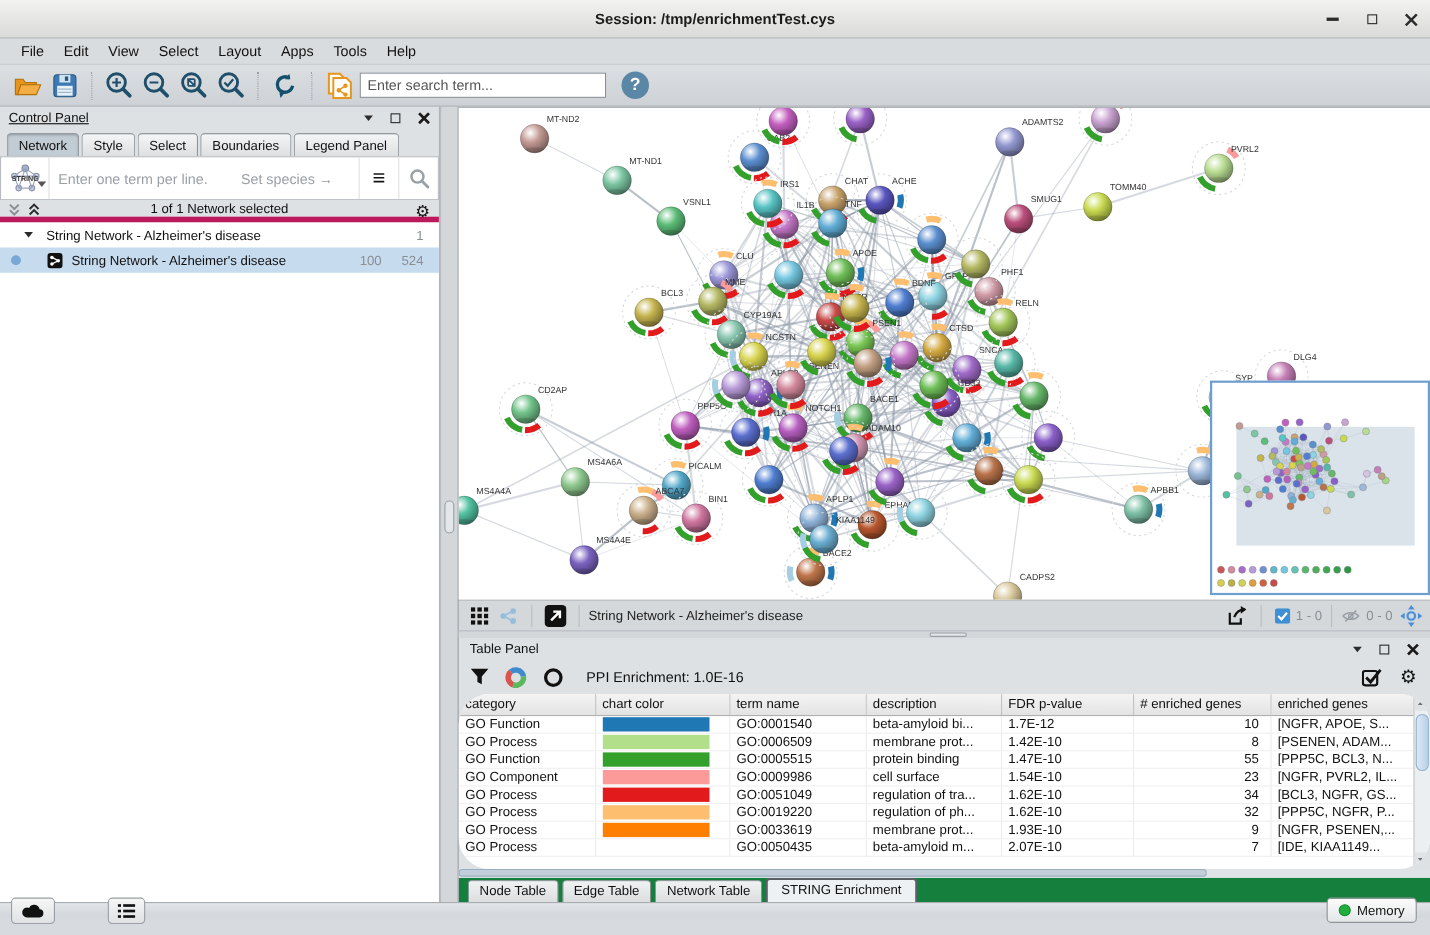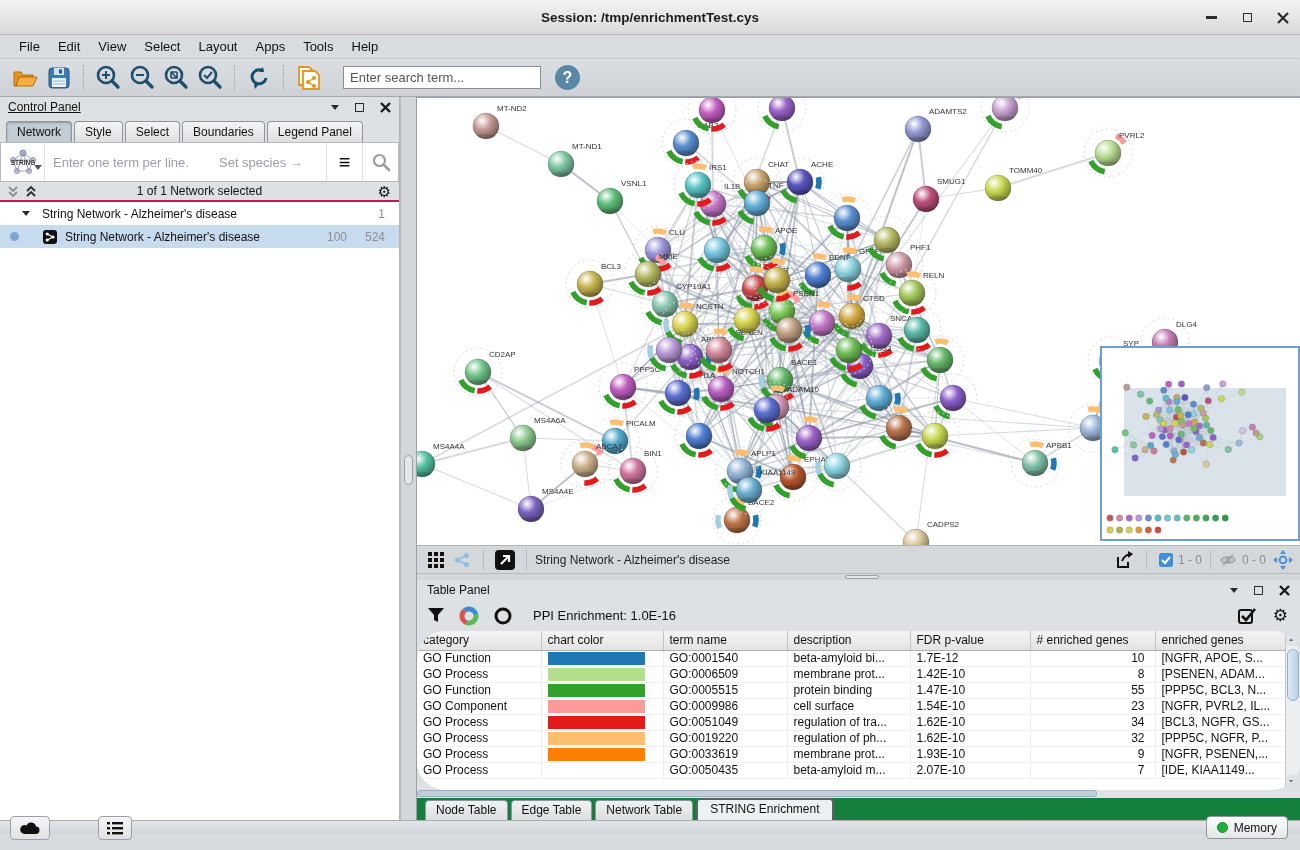--- a/index.html
+++ b/index.html
@@ -6,38 +6,38 @@
   html,body { width:1300px; height:850px; overflow:hidden; font-family:"Liberation Sans",sans-serif; background:#d7dade; }
   .titlebar { height:35px; background:linear-gradient(#f2f2f1,#dadad9); border-bottom:1px solid #b7b7b7; position:relative; display:flex; align-items:center; justify-content:center; }
   .titlebar .title { font-weight:bold; font-size:13.5px; color:#1c1c1c; }
   .win-btns { position:absolute; right:10px; top:0; height:35px; display:flex; align-items:center; gap:22px; }
   .win-btn { width:14px; height:14px; display:flex; align-items:center; justify-content:center; cursor:pointer; }
   .menubar { height:24px; background:#d9dcdf; display:flex; align-items:center; padding-left:10px; border-bottom:1px solid #c6c9cc; }
   .menu-item { font-size:13px; color:#111; padding:3px 9px; cursor:default; }
   .toolbar { height:38px; background:linear-gradient(#dcdfe2,#ced1d5); border-bottom:1px solid #a3a7ab; display:flex; align-items:center; padding-left:8px; }
   .tb-btn { width:34px; height:32px; display:flex; align-items:center; justify-content:center; border-radius:3px; }
   .tb-sep { width:1px; height:26px; border-left:1px dotted #9aa0a6; margin:0 7px; }
-  .search-input { width:198px; height:23px; border:1px solid #8a8f94; background:#fff; font-size:13px; padding:0 6px; margin-left:18px; font-family:"Liberation Sans",sans-serif; }
+  .search-input { width:224px; height:23px; border:1px solid #8a8f94; background:#fff; font-size:13px; padding:0 6px; margin-left:2px; font-family:"Liberation Sans",sans-serif; }
   .search-input::placeholder { color:#555; }
   .help-btn { width:25px; height:25px; border-radius:50%; background:#5b87a6; color:#fff; font-weight:bold; font-size:16px; display:flex; align-items:center; justify-content:center; margin-left:14px; }
   .main { display:flex; height:723px; }
   
   .cpanel { width:400px; background:#dde1e4; display:flex; flex-direction:column; border-right:1px solid #b0b4b8; }
   .cp-head { height:20px; display:flex; align-items:center; padding:0 8px; font-size:12px; color:#111;text-decoration:underline; }
   .cp-head .spacer { flex:1; }
   .cp-tabs { height:25px; display:flex; align-items:flex-end; padding-left:6px; gap:2px; }
   .cp-tab { font-size:12px; padding:3px 10px 3px; border:1px solid #8f959b; border-bottom:none; border-radius:4px 4px 0 0; background:linear-gradient(#f4f5f6,#dddfe1); color:#111; cursor:pointer; }
   .cp-tab.sel { background:#c2ccd4; box-shadow:inset 0 1px 2px rgba(0,0,0,.25); }
   .string-row { height:40px; background:#fff; border:1px solid #b8bcc0; display:flex; align-items:center; position:relative; }
   .string-logo { width:44px; height:100%; display:flex; align-items:center; justify-content:center; border-right:1px solid #e0e0e0; position:relative; }
   .string-placeholder { font-size:13px; color:#9aa0a6; margin-left:8px; }
   .species-label { position:absolute; left:218px; font-size:13px; color:#9aa0a6; }
   .string-row .right-icons { position:absolute; right:0; height:100%; display:flex; align-items:center; }
   .sr-btn { width:36px; height:100%; display:flex; align-items:center; justify-content:center; border-left:1px solid #e0e0e0; }
-  .sel-row { height:20px; background:#dde1e4; border-bottom:2px solid #be185d; display:flex; align-items:center; position:relative; }
+  .sel-row { height:20px; background:#dde1e4; border-bottom:5px solid #be185d; display:flex; align-items:center; position:relative; }
   .sel-row .txt { position:absolute; left:0; right:0; text-align:center; font-size:12px; color:#111; }
   .tree { flex:1; background:#fff; overflow:hidden; }
   .tree-row { height:23px; display:flex; align-items:center; position:relative; font-size:12px; color:#111; }
   .tree-row.sel { background:#c7dbef; }
   .tree-num { position:absolute; color:#8a8f94; font-size:12px; }
   
   .vsplit { width:17px; background:#d3d7da; border-left:1px solid #b8bcc0; border-right:1px solid #9aa0a6; position:relative; }
   .vsplit .grip { position:absolute; top:358px; left:3px; width:9px; height:30px; border:1px solid #9aa0a6; border-radius:5px; background:#e4e7ea; }
   .rightcol { width:883px; display:flex; flex-direction:column; }
   

